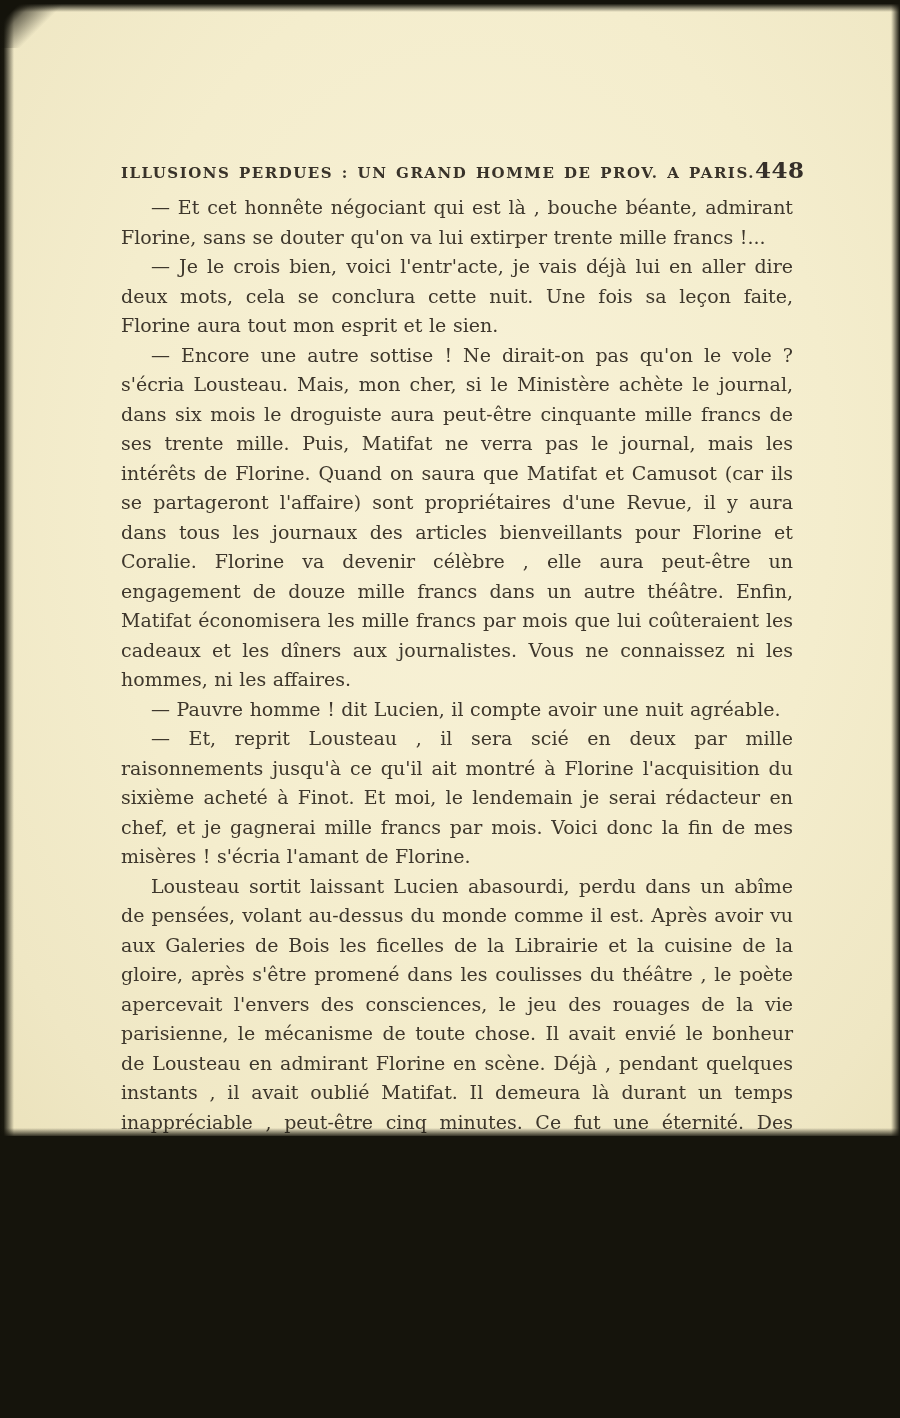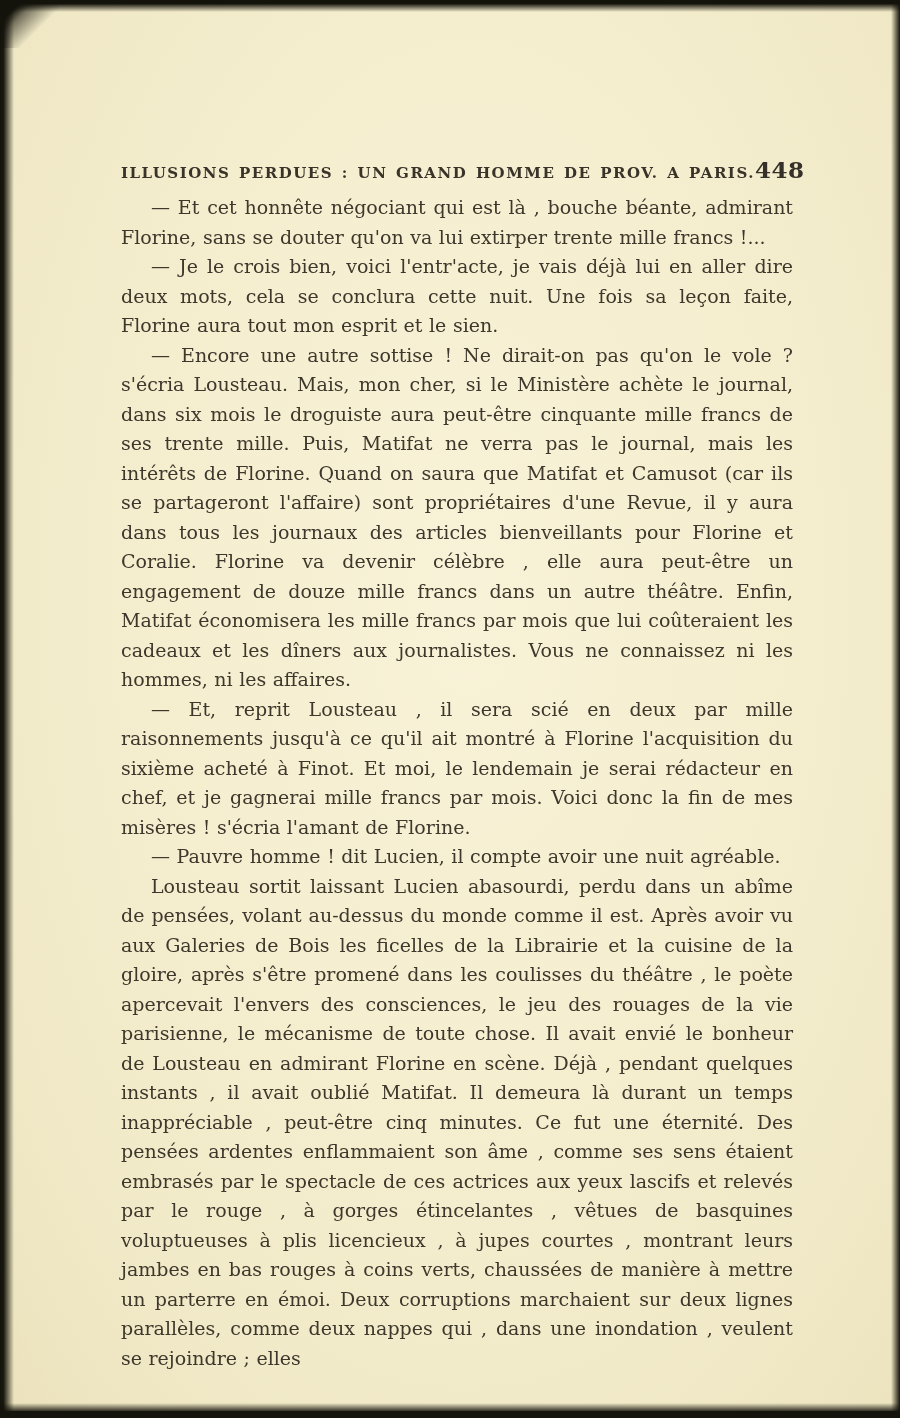--- a/index.html
+++ b/index.html
@@ -6,21 +6,21 @@
   html, body { margin: 0; padding: 0; }
   body {
     width: 900px;
     height: 1418px;
     background: #15140c;
     font-family: "DejaVu Serif", "Liberation Serif", serif;
   }
   .page {
     position: relative;
     width: 900px;
-    height: 1411px;
+    height: 1136px;
     overflow: hidden;
     background:
       radial-gradient(ellipse at 52% 42%, #f8f2d8 0%, #f4edcd 55%, #efe7c4 85%, #ebe2bc 100%);
   }
   .edge { position: absolute; pointer-events: none; z-index: 3; }
   .edge-top    { top: 0; left: 0; right: 0; height: 12px;
                  background: linear-gradient(to bottom, #14130b 0%, #14130b 30%, rgba(20,19,11,0) 100%); }
   .edge-left   { top: 0; left: 0; bottom: 0; width: 14px;
                  background: linear-gradient(to right, #14130b 0%, #1a190f 25%, rgba(20,19,11,0) 100%); }
   .edge-right  { top: 0; right: 0; bottom: 0; width: 9px;
@@ -82,19 +82,19 @@
   <div class="text-block">
 
     <div class="running-header">
       <span class="running-title">ILLUSIONS PERDUES : UN GRAND HOMME DE PROV. A PARIS.</span>
       <span class="page-number">448</span>
     </div>
 
     <p class="para">— Et cet honnête négociant qui est là , bouche béante, admirant Florine, sans se douter qu'on va lui extirper trente mille francs !...</p>
     <p class="para">— Je le crois bien, voici l'entr'acte, je vais déjà lui en aller dire deux mots, cela se conclura cette nuit. Une fois sa leçon faite, Florine aura tout mon esprit et le sien.</p>
     <p class="para">— Encore une autre sottise ! Ne dirait-on pas qu'on le vole ? s'écria Lousteau. Mais, mon cher, si le Ministère achète le journal, dans six mois le droguiste aura peut-être cinquante mille francs de ses trente mille. Puis, Matifat ne verra pas le journal, mais les intérêts de Florine. Quand on saura que Matifat et Camusot (car ils se partageront l'affaire) sont propriétaires d'une Revue, il y aura dans tous les journaux des articles bienveillants pour Florine et Coralie. Florine va devenir célèbre , elle aura peut-être un engagement de douze mille francs dans un autre théâtre. Enfin, Matifat économisera les mille francs par mois que lui coûteraient les cadeaux et les dîners aux journalistes. Vous ne connaissez ni les hommes, ni les affaires.</p>
+    <p class="para">— Pauvre homme ! dit Lucien, il compte avoir une nuit agréable.</p>
     <p class="para">— Et, reprit Lousteau , il sera scié en deux par mille raisonnements jusqu'à ce qu'il ait montré à Florine l'acquisition du sixième acheté à Finot. Et moi, le lendemain je serai rédacteur en chef, et je gagnerai mille francs par mois. Voici donc la fin de mes misères ! s'écria l'amant de Florine.</p>
-    <p class="para">— Pauvre homme ! dit Lucien, il compte avoir une nuit agréable.</p>
     <p class="para">Lousteau sortit laissant Lucien abasourdi, perdu dans un abîme de pensées, volant au-dessus du monde comme il est. Après avoir vu aux Galeries de Bois les ficelles de la Librairie et la cuisine de la gloire, après s'être promené dans les coulisses du théâtre , le poète apercevait l'envers des consciences, le jeu des rouages de la vie parisienne, le mécanisme de toute chose. Il avait envié le bonheur de Lousteau en admirant Florine en scène. Déjà , pendant quelques instants , il avait oublié Matifat. Il demeura là durant un temps inappréciable , peut-être cinq minutes. Ce fut une éternité. Des pensées ardentes enflammaient son âme , comme ses sens étaient embrasés par le spectacle de ces actrices aux yeux lascifs et relevés par le rouge , à gorges étincelantes , vêtues de basquines voluptueuses à plis licencieux , à jupes courtes , montrant leurs jambes en bas rouges à coins verts, chaussées de manière à mettre un parterre en émoi. Deux corruptions marchaient sur deux lignes parallèles, comme deux nappes qui , dans une inondation , veulent se rejoindre ; elles</p>
 
   </div>
 
 </div>
 
 </body></html>

